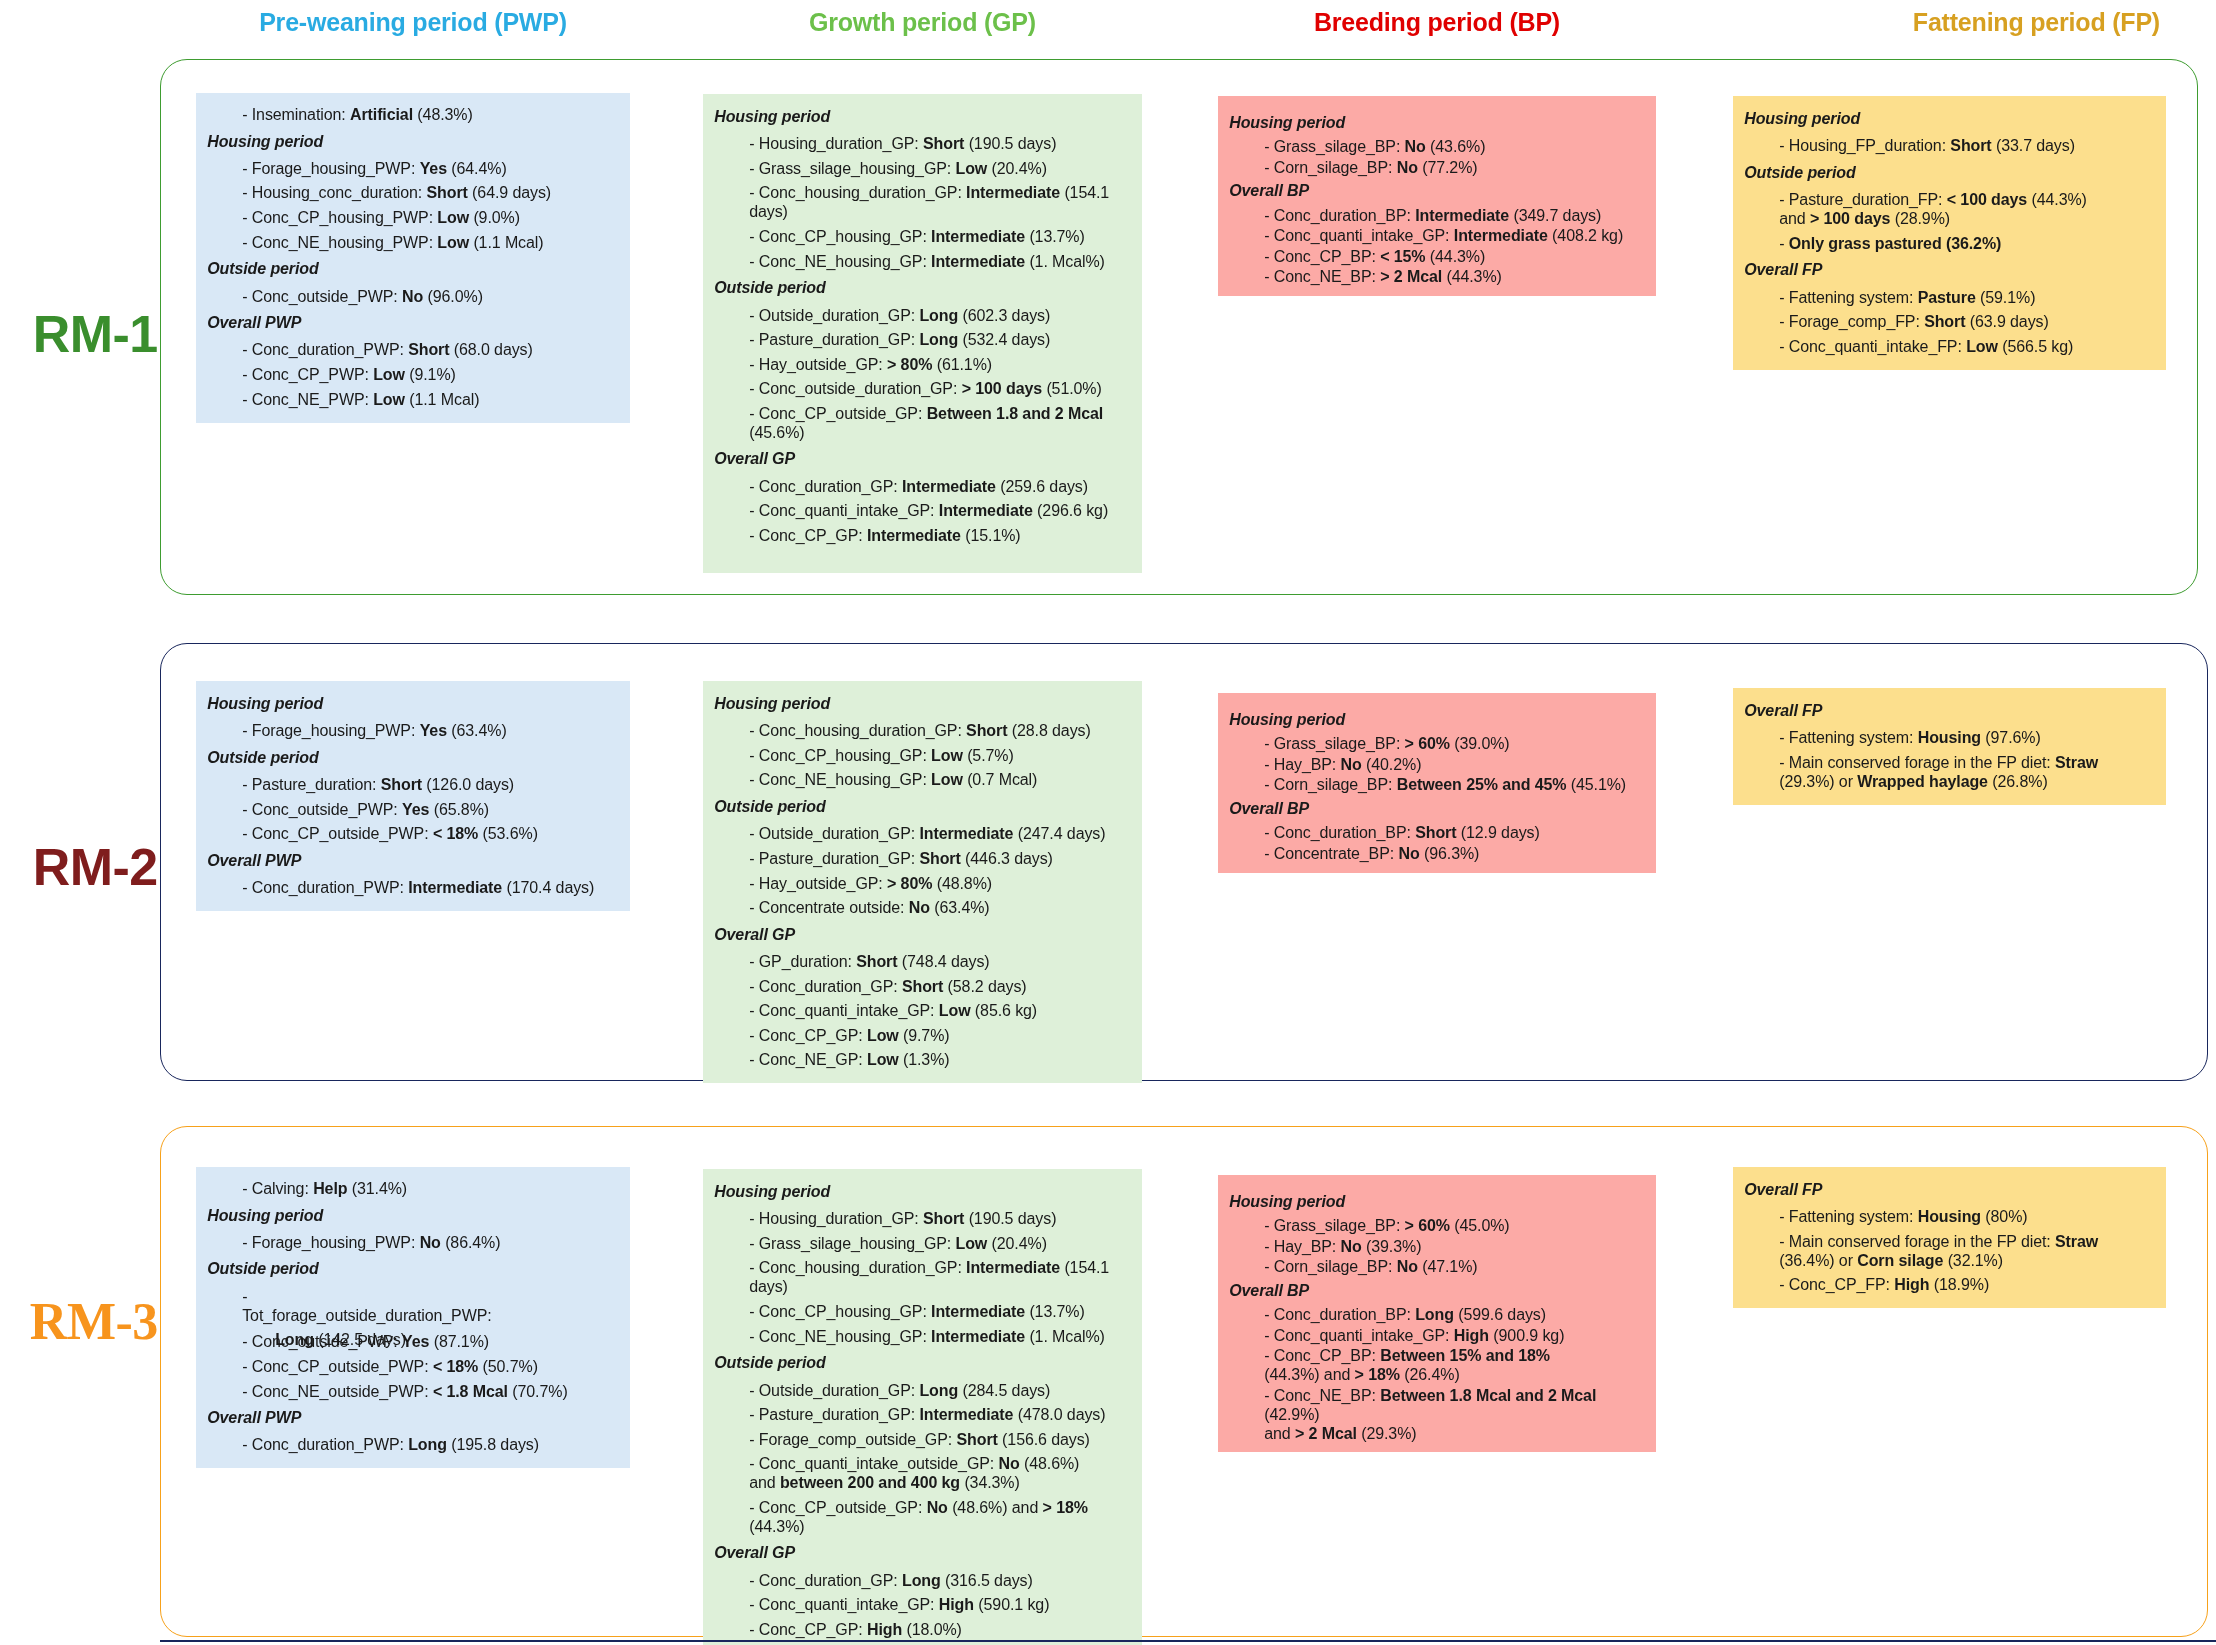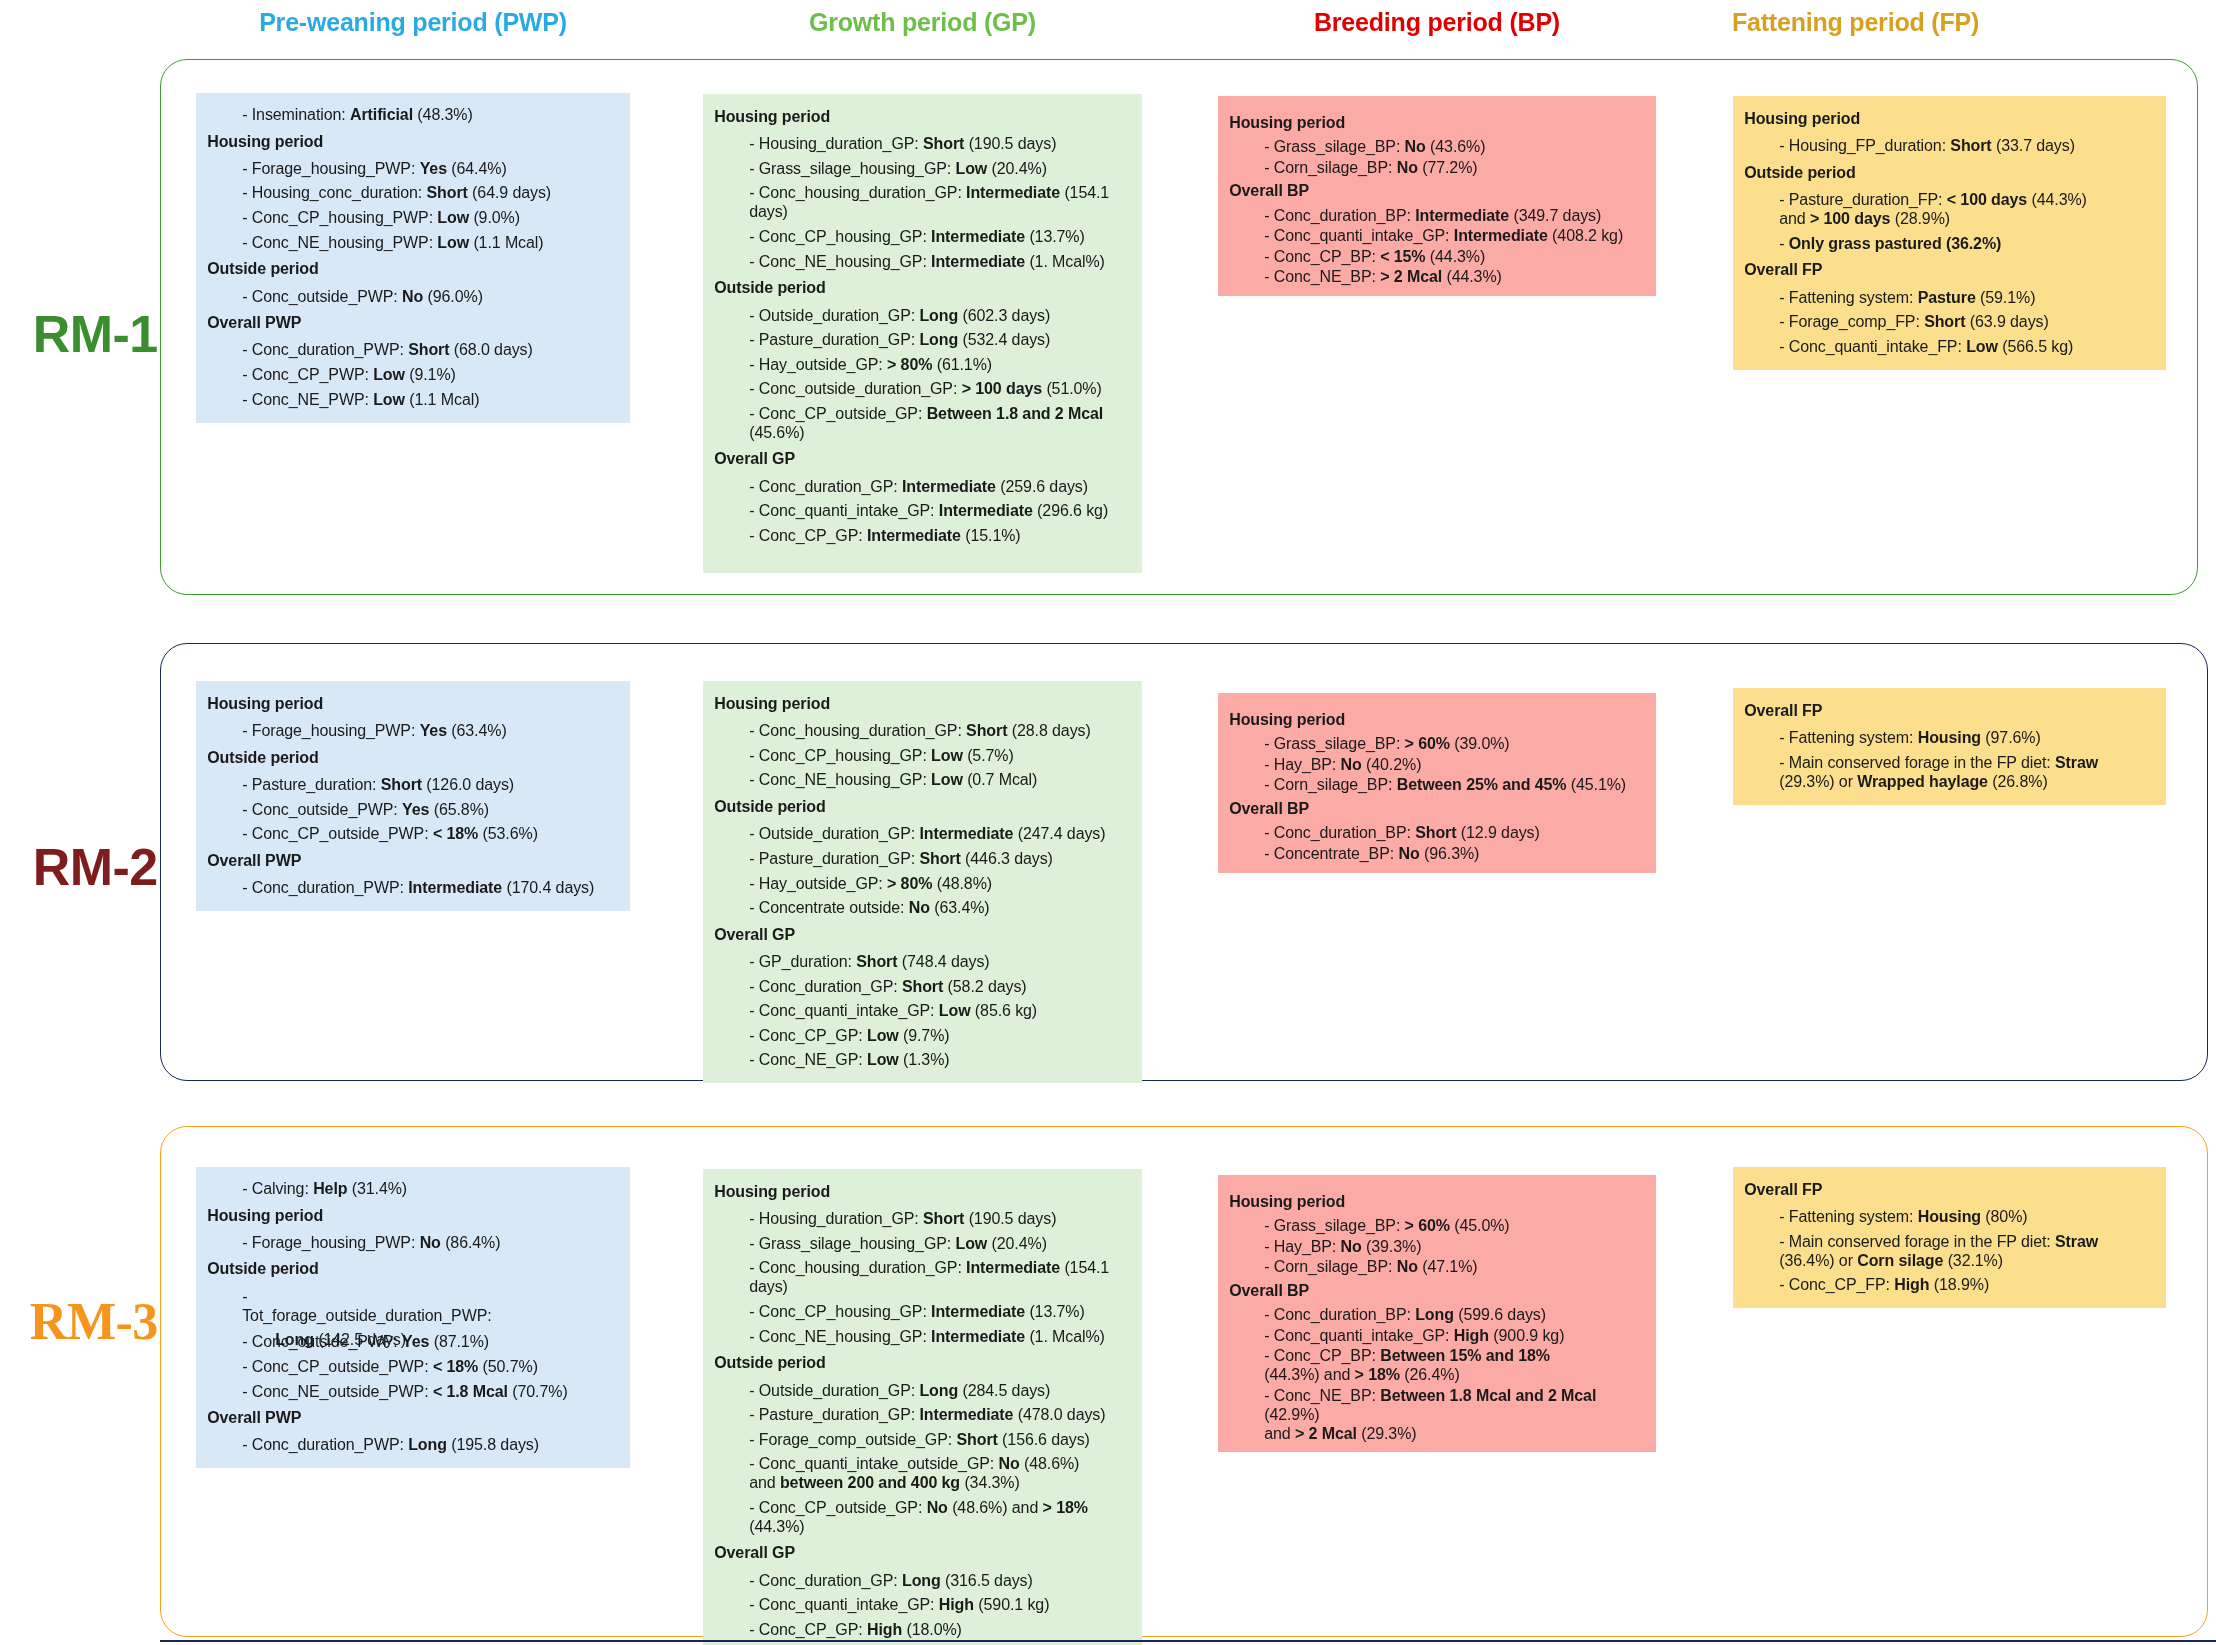--- a/index.html
+++ b/index.html
@@ -3,21 +3,21 @@
 <meta charset="utf-8">
 <style>
   html,body{margin:0;padding:0;background:#ffffff;}
   body{font-family:"Liberation Sans",sans-serif;color:#1a1a1a;}
   #page{position:relative;width:2216px;height:1645px;background:#ffffff;overflow:hidden;}
 
   .col-header{position:absolute;top:7.5px;font-size:25px;font-weight:bold;text-align:center;letter-spacing:-0.2px;}
   #h-pwp{left:196px;width:434px;}
   #h-gp{left:703px;width:439px;}
   #h-bp{left:1218px;width:438px;}
-  #h-fp{left:1639px;width:433px;}
+  #h-fp{left:1727px;width:433px;text-align:right;}
 
   .row-frame{position:absolute;border:1.9px solid #888;border-radius:27px;background:transparent;}
   #frame-rm1{left:160px;top:59px;width:2036px;height:534px;}
   #frame-rm2{left:160px;top:643px;width:2046px;height:436px;}
   #frame-rm3{left:160px;top:1126px;width:2046px;height:509px;}
 
   .rm-label{position:absolute;left:2.8px;width:155px;text-align:right;font-size:52px;font-weight:bold;letter-spacing:-0.5px;}
   #label-rm1{top:304px;}
   #label-rm2{top:837px;}
   #label-rm3{top:1292px;font-family:Liberation Serif, serif;}
@@ -30,21 +30,21 @@
   #cell-rm1-fp {left:1733px;top:96px;width:433px;min-height:251px;}
   #cell-rm2-pwp{left:196px;top:681px;width:434px;min-height:209px;}
   #cell-rm2-gp {left:703px;top:681px;width:439px;min-height:365px;}
   #cell-rm2-bp {left:1218px;top:693px;width:438px;min-height:162px;}
   #cell-rm2-fp {left:1733px;top:688px;width:433px;min-height:104px;}
   #cell-rm3-pwp{left:196px;top:1167px;width:434px;min-height:283px;}
   #cell-rm3-gp {left:703px;top:1169px;width:439px;min-height:443px;}
   #cell-rm3-bp {left:1218px;top:1175px;width:438px;min-height:240px;}
   #cell-rm3-fp {left:1733px;top:1167px;width:433px;min-height:133px;}
 
-  .bheading{font-weight:bold;margin:7.5px 0 8.4px 0;}
+  .bheading{font-weight:bold;font-style:italic;margin:7.5px 0 8.4px 0;}
   .cell .bheading:first-child{margin-top:0.9px;}
   .item{margin:0 0 5.6px 35px;white-space:pre-line;}
   .cell.tight .item{margin-bottom:1.4px;}
   .cell.tight .bheading{margin:4.7px 0 5.6px 0;}
   .item.overlap{margin-left:68px;margin-bottom:-17px;}
 
   #bottom-rule{position:absolute;left:160px;top:1640px;width:2057px;height:2.3px;}
 </style>
 </head>
 <body>

